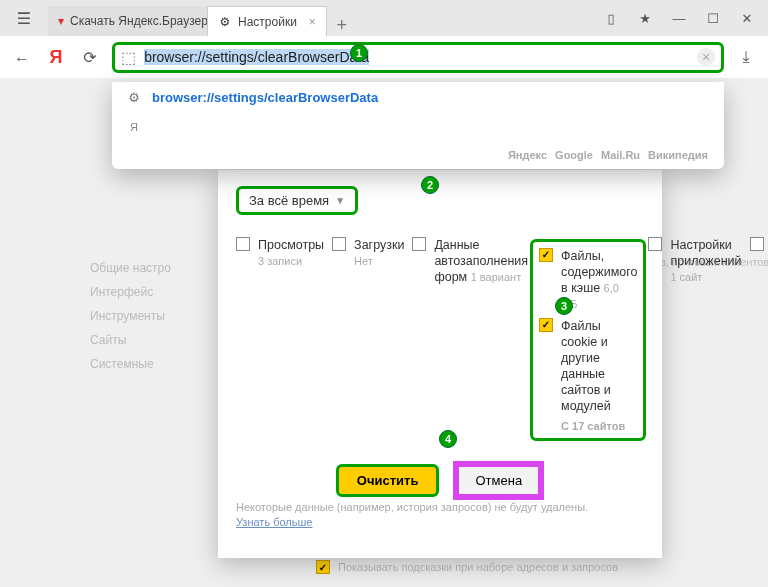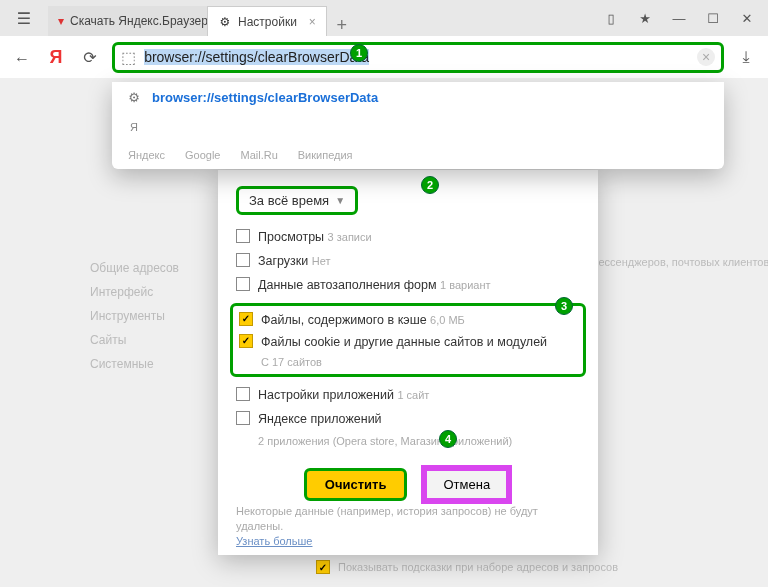--- a/index.html
+++ b/index.html
@@ -28,34 +28,34 @@
   .adr-sel { background:#bcd8f5; }
   .adr-clear { color:#aaa; font-size:14px; background:#eee; border-radius:50%; width:18px; height:18px; display:flex; align-items:center; justify-content:center; }
   .dl-btn { width:24px; display:flex; justify-content:center; color:#555; }
 
   
   .suggest { position:absolute; top:40px; left:0; right:0; background:#fff; box-shadow:0 8px 24px rgba(0,0,0,.25); border-radius:0 0 6px 6px; z-index:20; padding-bottom:8px; }
   .sg-row { display:flex; align-items:center; gap:10px; padding:8px 14px; font-size:13px; color:#222; }
   .sg-row .sg-ico { width:16px; text-align:center; color:#777; }
   .sg-primary { color:#1a6fd8; font-weight:bold; }
   .sg-sec { color:#888; }
-  .sg-footer { display:flex; justify-content:flex-start; gap:20px; padding:8px 16px 0; font-size:11px; color:#aaa; }
+  .sg-footer { display:flex; justify-content:flex-end; gap:8px; padding:8px 16px 0; font-size:11px; color:#aaa;font-weight:bold; }
 
   
   .bg-area { position:absolute; top:78px; left:0; right:0; bottom:0; background:#efefef; padding:100px 0 0 24px; }
   .sidebar { position:absolute; left:90px; top:178px; font-size:12px; color:#bbb; line-height:24px; }
   .bg-text { position:absolute; right:-20px; top:178px; font-size:11px; color:#bbb; white-space:nowrap; }
 
   
-  .dialog { position:absolute; left:218px; top:170px; width:380px; background:#fff; box-shadow:0 6px 24px rgba(0,0,0,.25); padding:16px 18px 6px; font-size:12.5px; color:#333; z-index:15; }
+  .dialog { position:absolute; left:218px; top:170px; width:444px; background:#fff; box-shadow:0 6px 24px rgba(0,0,0,.25); padding:16px 18px 28px; font-size:12.5px; color:#333; z-index:15; }
   .time-sel { display:inline-flex; align-items:center; gap:6px; border:3px solid #00a000; border-radius:6px; padding:4px 10px; font-size:13px; }
   .time-sel .ar { color:#888; font-size:10px; }
-  .chk-list { margin-top:14px; display:flex; flex-direction:column; gap:8px; }
+  .chk-list { margin-top:22px; display:flex; flex-direction:row; gap:8px; }
   .chk-row { display:flex; align-items:flex-start; gap:8px; line-height:16px; }
-  .chk-sub { margin-left:22px; color:#aaa; font-size:11px; }
+  .chk-sub { margin-left:22px; color:#aaa; font-size:11px;font-weight:bold; }
   .chk-box { width:14px; height:14px; border:1px solid #888; background:#fff; flex-shrink:0; display:flex; align-items:center; justify-content:center; }
   .chk-box.chk { background:#ffcc00; border-color:#c49a00; color:#000; font-size:10px; font-weight:bold; }
   .chk-hint { color:#aaa; font-size:11px; }
   .hl-group { border:3px solid #00a000; border-radius:6px; padding:6px 6px; margin:2px -6px; display:flex; flex-direction:column; gap:6px; }
   .dlg-actions { display:flex; justify-content:center; gap:14px; margin-top:18px; align-items:center; }
   .btn-primary { background:#ffcc00; border:3px solid #00a000; border-radius:6px; padding:6px 18px; font-size:13px; font-weight:600; }
   .btn-secondary { background:#f3f3f3; border:6px solid #d946ef; padding:6px 16px; font-size:13px; }
   .dlg-foot { margin-top:0; font-size:11px; color:#aaa; line-height:15px; }
   .dlg-foot a { color:#6a8fc5; }
 
@@ -123,21 +123,21 @@
           <span>Википедия</span>
         </div>
       </div>
     </div>
     <div class="dl-btn">⤓</div>
   </div>
 </div>
 
 <div class="bg-area">
   <div class="sidebar">
-    <div>Общие адресов</div>
+    <div>Общие настро</div>
     <div>Интерфейс</div>
     <div>Инструменты</div>
     <div>Сайты</div>
     <div>Системные</div>
   </div>
   <div class="bg-text">мессенджеров, почтовых клиентов и д</div>
 </div>
 
 <div class="dialog">
   <div class="time-sel">

